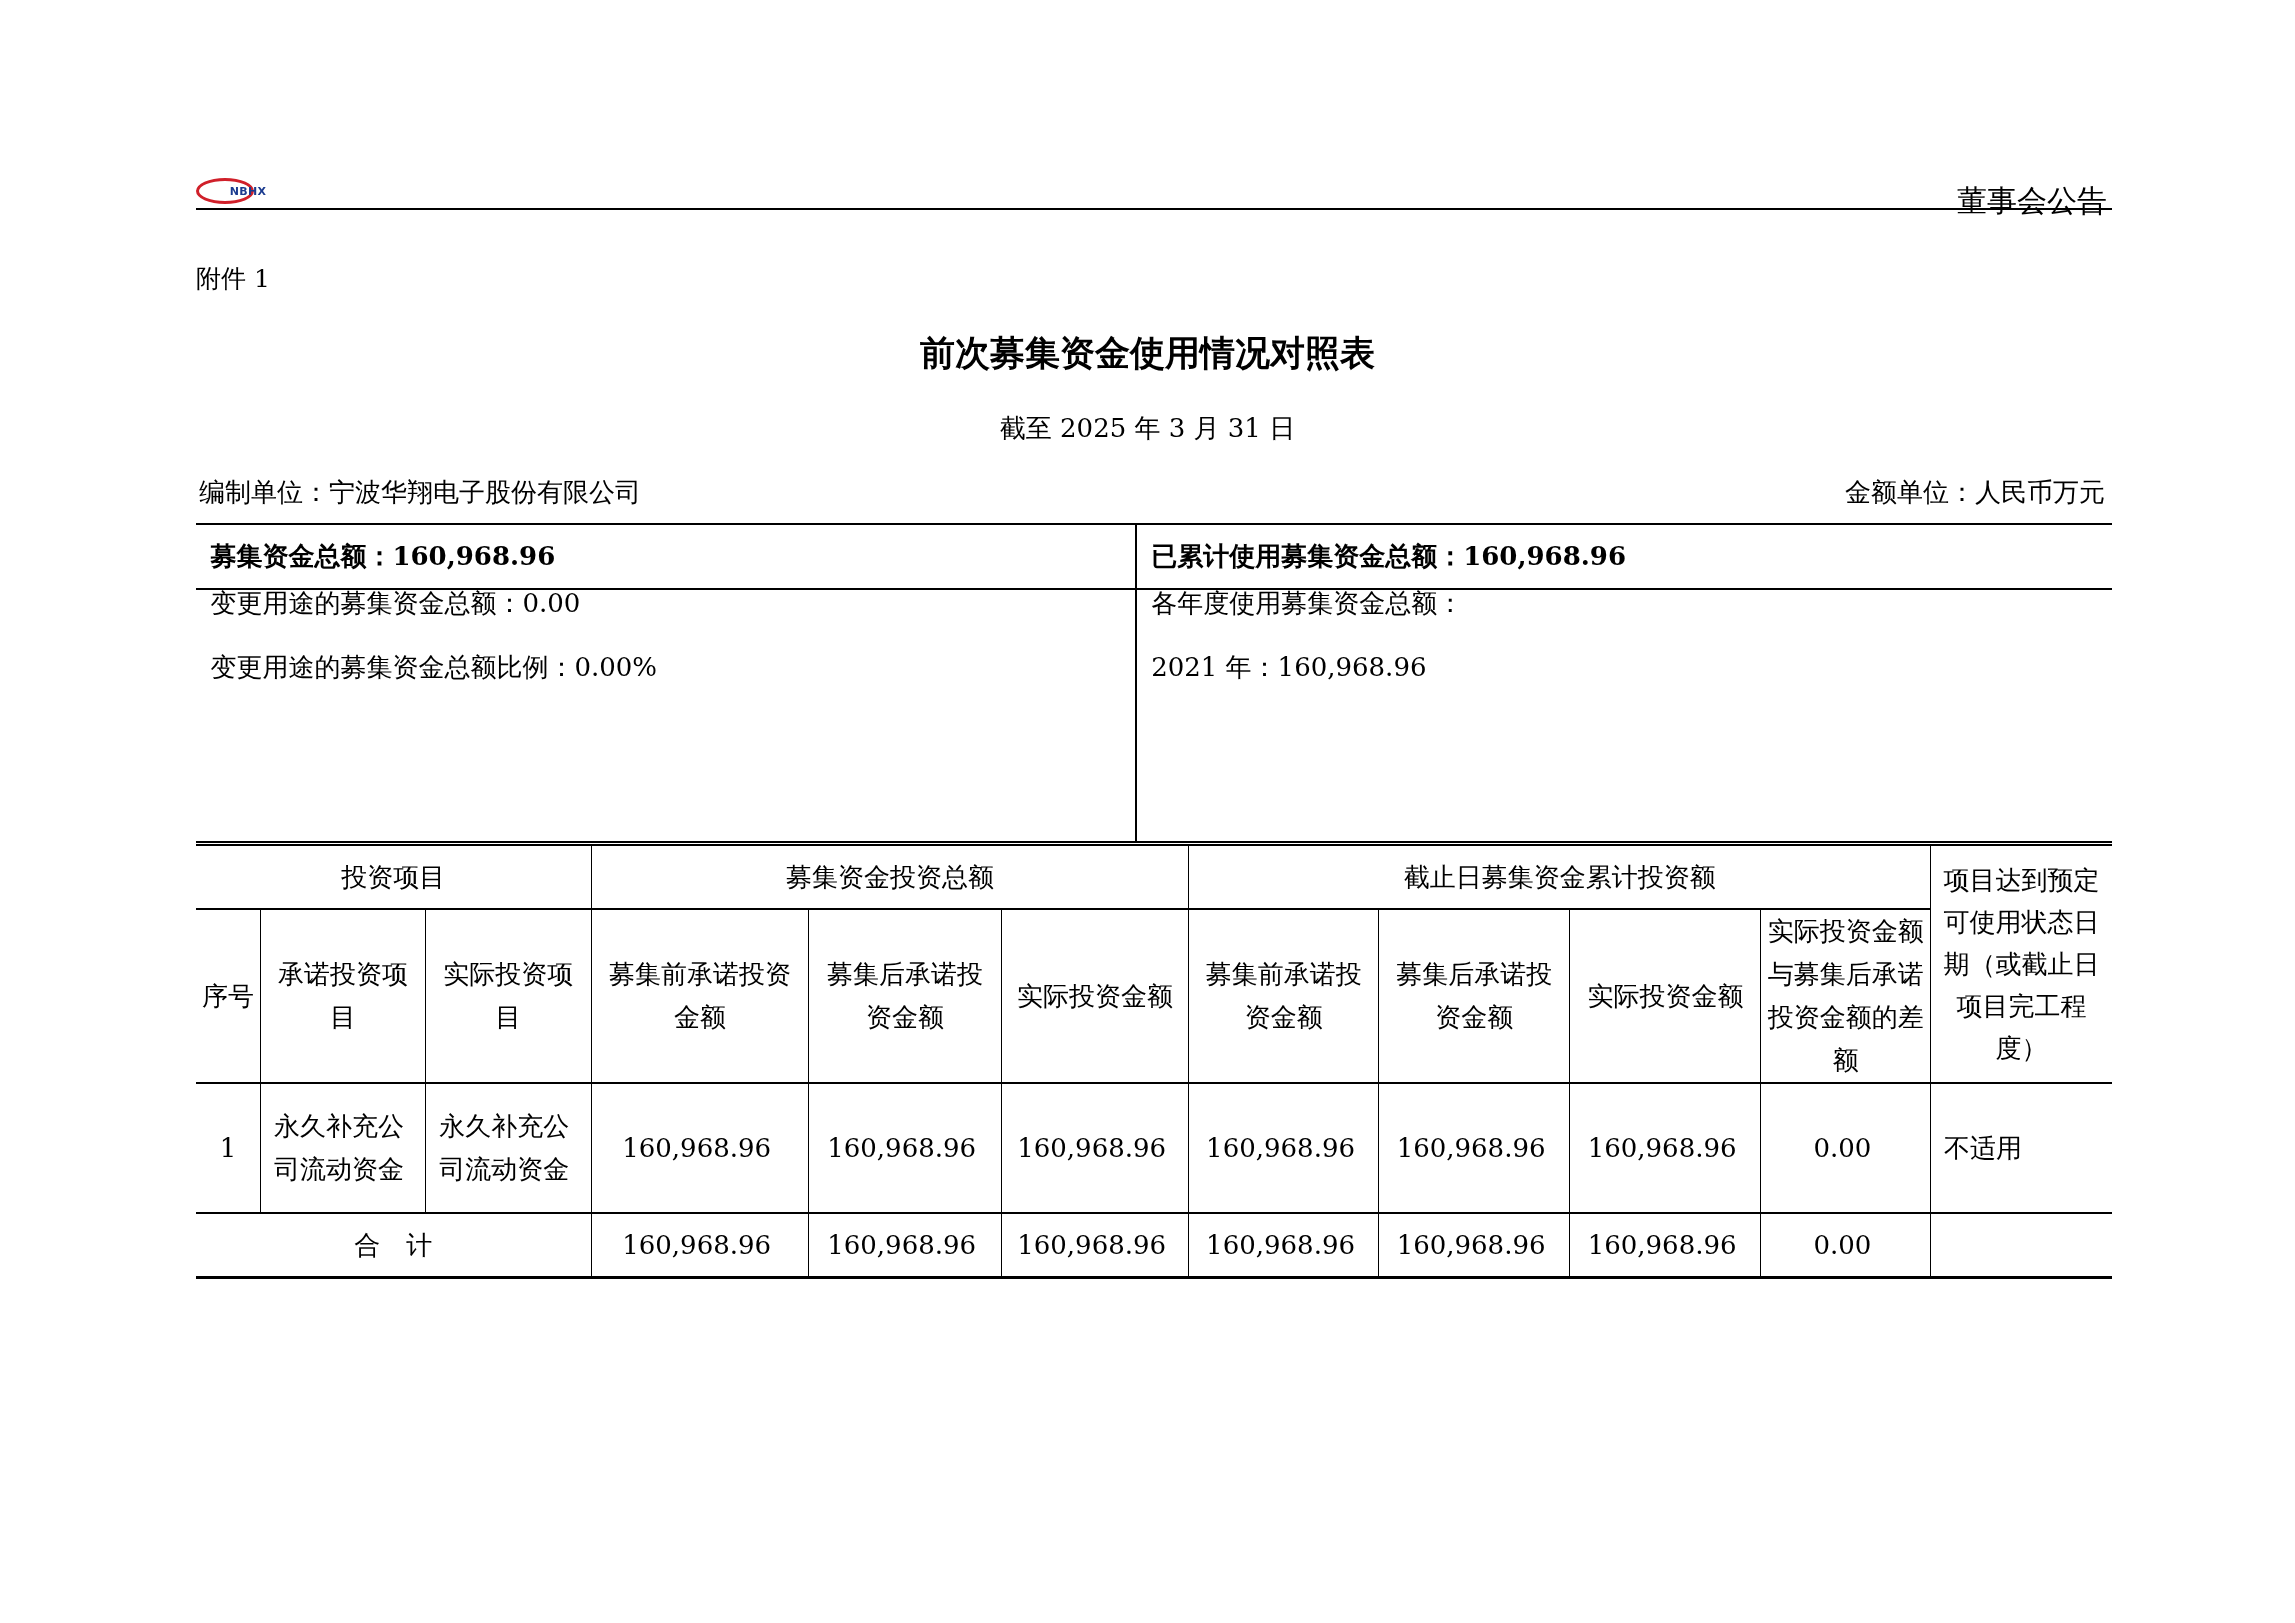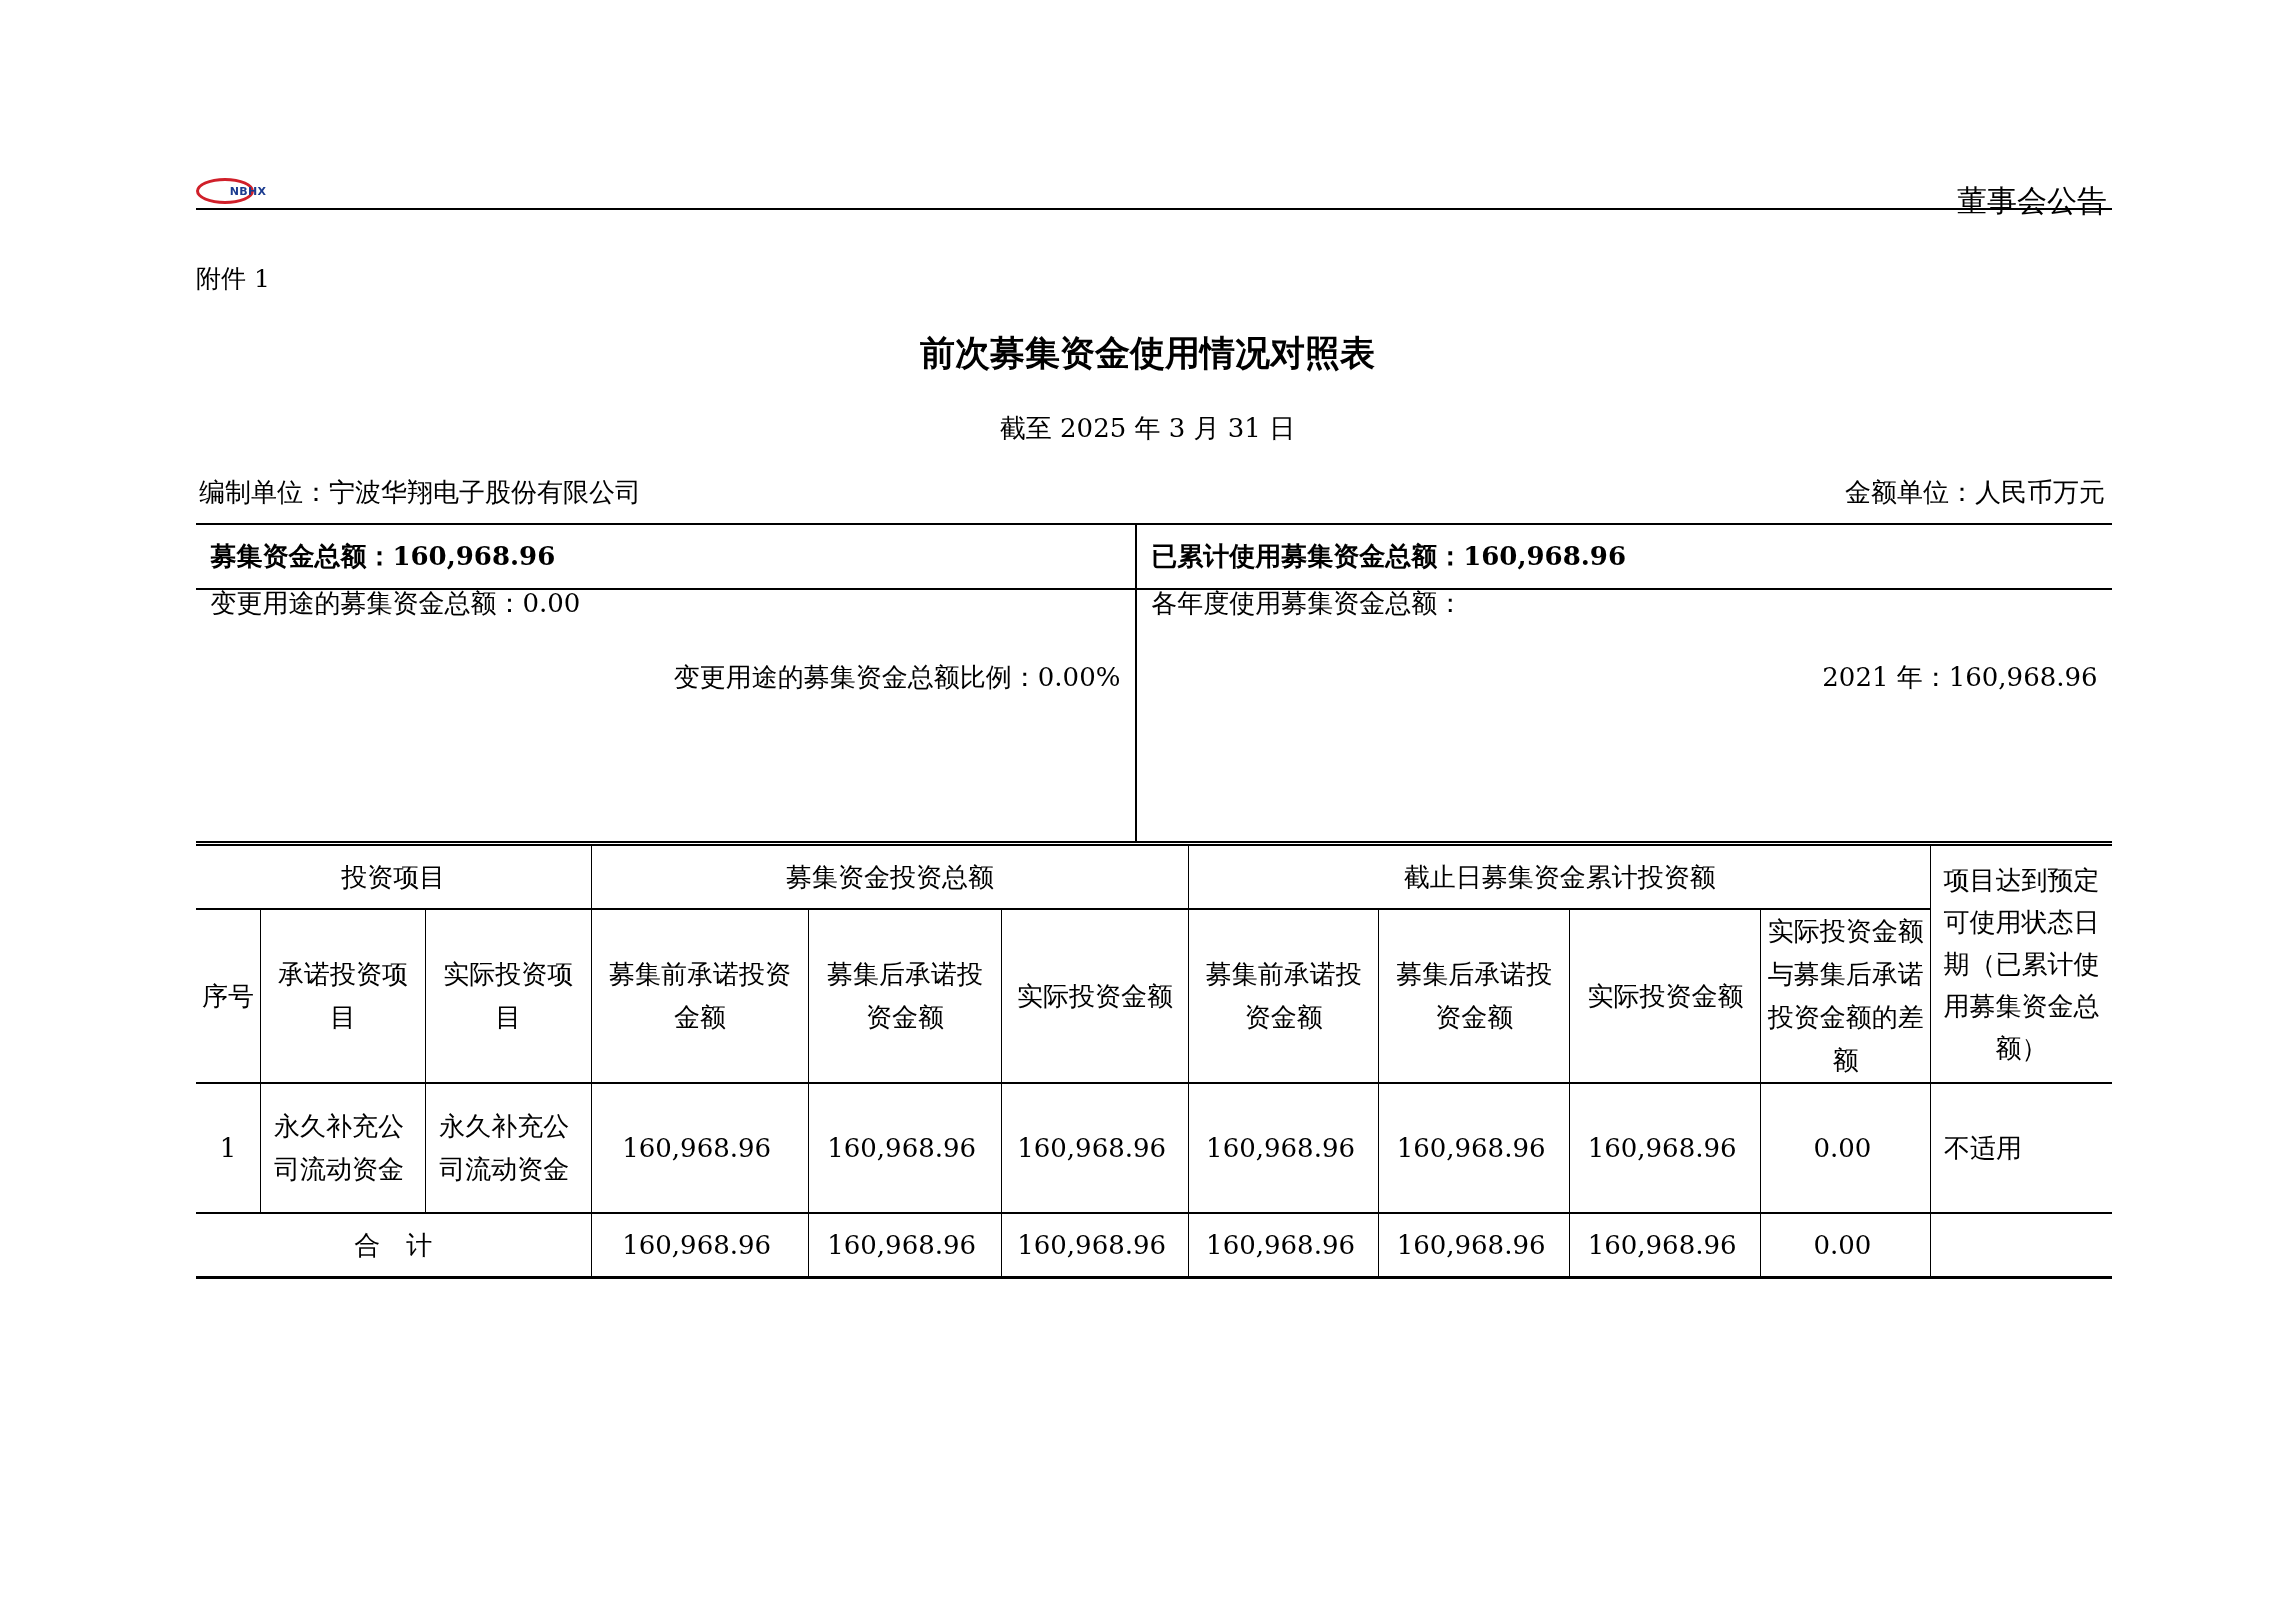--- a/index.html
+++ b/index.html
@@ -22,21 +22,21 @@
 
   table.summary { position: absolute; left: 196px; top: 523px; width: 1916px;
                   border-collapse: collapse; font-size: 26px; }
   table.summary td { border-top: 2px solid #000; border-bottom: 2px solid #000;
                      vertical-align: top; padding: 0 14.4px; }
   table.summary td.lft { width: 910px; border-right: 2px solid #000; }
   .srow1 td { height: 63px; vertical-align: middle !important; font-weight: bold; }
   .srow2 td { height: 251px; }
   .line { display: block; line-height: 26px; }
   .block { }
-  .block .line + .line { margin-top: 48px; text-align: right; }
+  .block .line + .line { margin-top: 38px; }
 
   table.detail { position: absolute; left: 196px; top: 844px; width: 1916px;
                  border-collapse: collapse; font-size: 26px; table-layout: fixed; }
   table.detail th, table.detail td { border: 1.3px solid #000; text-align: center;
         vertical-align: middle; font-weight: normal; padding: 0 5.2px; line-height: 43px; }
   table.detail tr.r-top th { height: 62px; border-top: 2.6px solid #000; }
   table.detail tr.r-sub th { height: 149px; border-top: 2.6px solid #000; }
   table.detail tr.r-data td { height: 128px; border-top: 2.6px solid #000; }
   table.detail tr.r-total td { height: 62px; border-top: 2.6px solid #000; border-bottom: 3.3px solid #000; }
   table.detail th:first-child, table.detail td:first-child { border-left: none; }
@@ -95,21 +95,21 @@
       <col style="width:178px">
       <col style="width:178px">
     <col style="width:158px">
       <col style="width:169px">
   </colgroup>
   <tbody>
       <tr class="r-top">
     <th colspan="3">投资项目</th>
     <th colspan="3">募集资金投资总额</th>
     <th colspan="4">截止日募集资金累计投资额</th>
-    <th rowspan="2" class="status">项目达到预定可使用状态日期（已累计使用募集资金总额）</th>
+    <th rowspan="2" class="status">项目达到预定可使用状态日期（或截止日项目完工程度）</th>
   </tr>
   <tr class="r-sub">
     <th>序号</th>
     <th>承诺投资项目</th>
     <th>实际投资项目</th>
     <th>募集前承诺投资金额</th>
     <th>募集后承诺投资金额</th>
     <th>实际投资金额</th>
     <th>募集前承诺投资金额</th>
     <th>募集后承诺投资金额</th>

